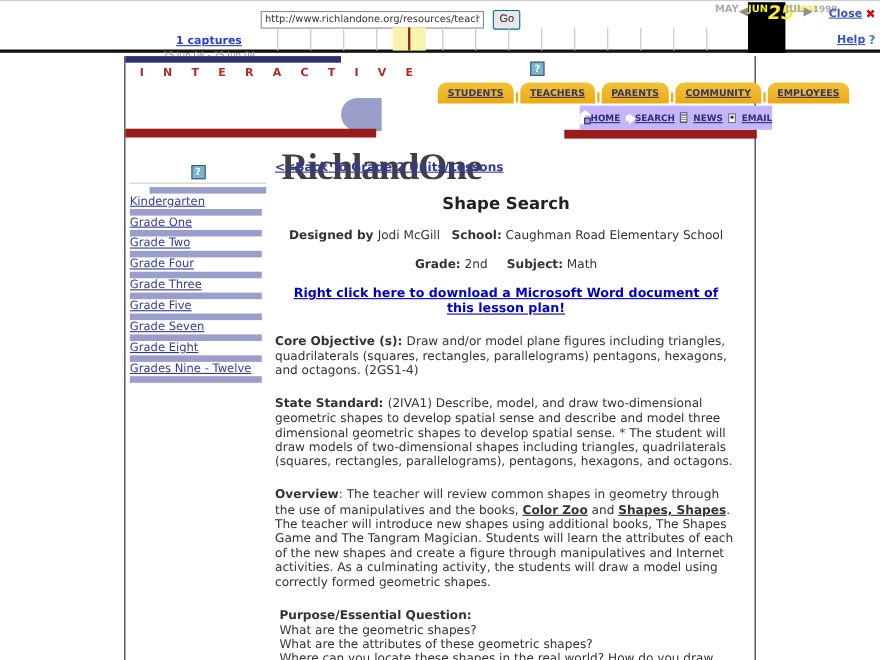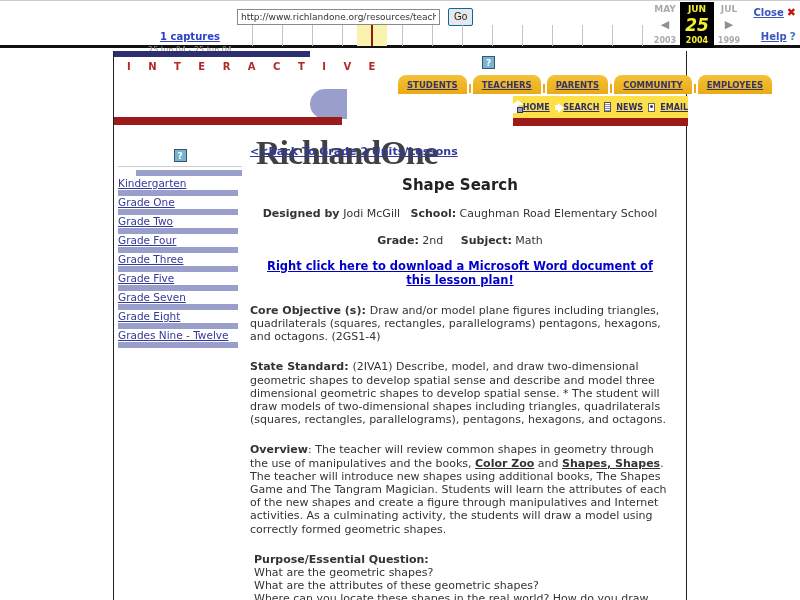--- a/index.html
+++ b/index.html
@@ -19,21 +19,21 @@
   .wb-captures .range { font-size:8px; color:#8a8a8a; margin-top:2px; white-space:nowrap; }
   .wb-url { position:absolute; left:237px; top:4px; }
   .wb-url input { width:203px; height:16px; font-size:9px; color:#333; border:1px solid #8a8a8a; padding:1px 3px; font-family:inherit; }
   .wb-url button { height:18px; font-size:10px; margin-left:3px; background:#e8e8e8; border:1px solid #0369a1; border-radius:2px; padding:0 5px; color:#222; }
   .wb-timeline { position:absolute; left:237px; top:24px; width:420px; height:21px; display:flex; }
   .tcell { width:30px; height:100%; display:flex; justify-content:center; }
   .tcell span { width:1px; height:100%; background:#c4c4c4; }
   .tcell.hl { background:#faf3ae; }
   .tcell.hl span { width:2px; background:#8e1a12; }
   .wb-cal { position:absolute; left:650px; top:1px; width:95px; height:46px; display:flex; }
-  .wb-cal .col { width:30px; text-align:center; display:flex; flex-direction:column; justify-content:space-between; padding:2px 0 3px; }
+  .wb-cal .col { width:30px; text-align:center; display:flex; flex-direction:row; justify-content:space-between; padding:2px 0 3px; }
   .wb-cal .col.mid { width:34px; background:#000; }
   .wb-cal .mo { font-size:9px; font-weight:bold; color:#aaa; }
   .wb-cal .yr { font-size:8px; font-weight:bold; color:#aaa; }
   .wb-cal .mid .mo, .wb-cal .mid .yr { color:#f5ef31; }
   .wb-cal .day { font-size:17px; font-weight:bold; color:#f5ef31; line-height:16px;font-style:italic; }
   .wb-cal .arr { font-size:11px; color:#8f8f8f; line-height:14px; }
   .wb-links { position:absolute; left:752px; top:5px; width:44px; }
   .wb-links .row { display:flex; align-items:center; justify-content:flex-end; margin-bottom:11px; }
   .wb-links a { font-size:10px; color:#3b53c4; font-weight:bold; text-decoration:underline; }
   .wb-links .x { color:#cc1111; font-size:11px; font-weight:bold; margin-left:3px; }
@@ -52,21 +52,21 @@
   .hdr .bump { position:absolute; left:196px; top:38px; width:37px; height:30px; background:#9a9ecb; border-radius:16px 0 0 16px; }
   .hdr .redbar-l { position:absolute; left:0; top:66px; width:228px; height:8px; background:#9b1b1b; }
   .hdr .redbar-r { position:absolute; left:399px; top:67px; width:175px; height:8px; background:#9b1b1b; }
   .broken-img { display:inline-block; width:13px; height:13px; background:#79b3cd; border:1px solid #34557a;
     color:#fff; font-size:9px; font-weight:bold; text-align:center; line-height:12px; }
   .hdr .qmark { position:absolute; left:368px; top:5px; }
   .tabs { position:absolute; left:284px; top:24px; display:flex; align-items:flex-start; }
   .tab { background:linear-gradient(#f4c238,#e9ab17); color:#33356b; font-size:8.5px; font-weight:bold;
     padding:5px 9px 4px; border-radius:8px 8px 0 0; white-space:nowrap; }
   .tab-sep { width:2px; height:9px; background:#e9ab17; margin:0 2px 1px; align-self:flex-end; }
-  .icon-nav { position:absolute; left:399px; top:45px; width:175px; height:22px; background:#fde047;
+  .icon-nav { position:absolute; left:413px; top:45px; width:175px; height:22px; background:#c4b5fd;
     display:flex; align-items:center; justify-content:center; gap:5px; }
   .icon-nav .lbl { font-size:8px; font-weight:bold; color:#2e2f6e; }
   .nav-ic { position:relative; display:inline-block; }
   .ic-home { width:11px; height:8px; background:#fff; margin-top:4px; }
   .ic-home::before { content:""; position:absolute; left:-1px; top:-5px; border-left:6.5px solid transparent;
     border-right:6.5px solid transparent; border-bottom:5px solid #fff; }
   .ic-home::after { content:""; position:absolute; left:3.5px; top:2px; width:4px; height:4px; background:#9a9ecb; border:1px solid #2e2f6e; }
   .ic-arrow { width:8px; height:5px; background:#fff; margin-top:1px; }
   .ic-arrow::after { content:""; position:absolute; right:-6px; top:-2.5px; border-top:5px solid transparent;
     border-bottom:5px solid transparent; border-left:6px solid #fff; }

